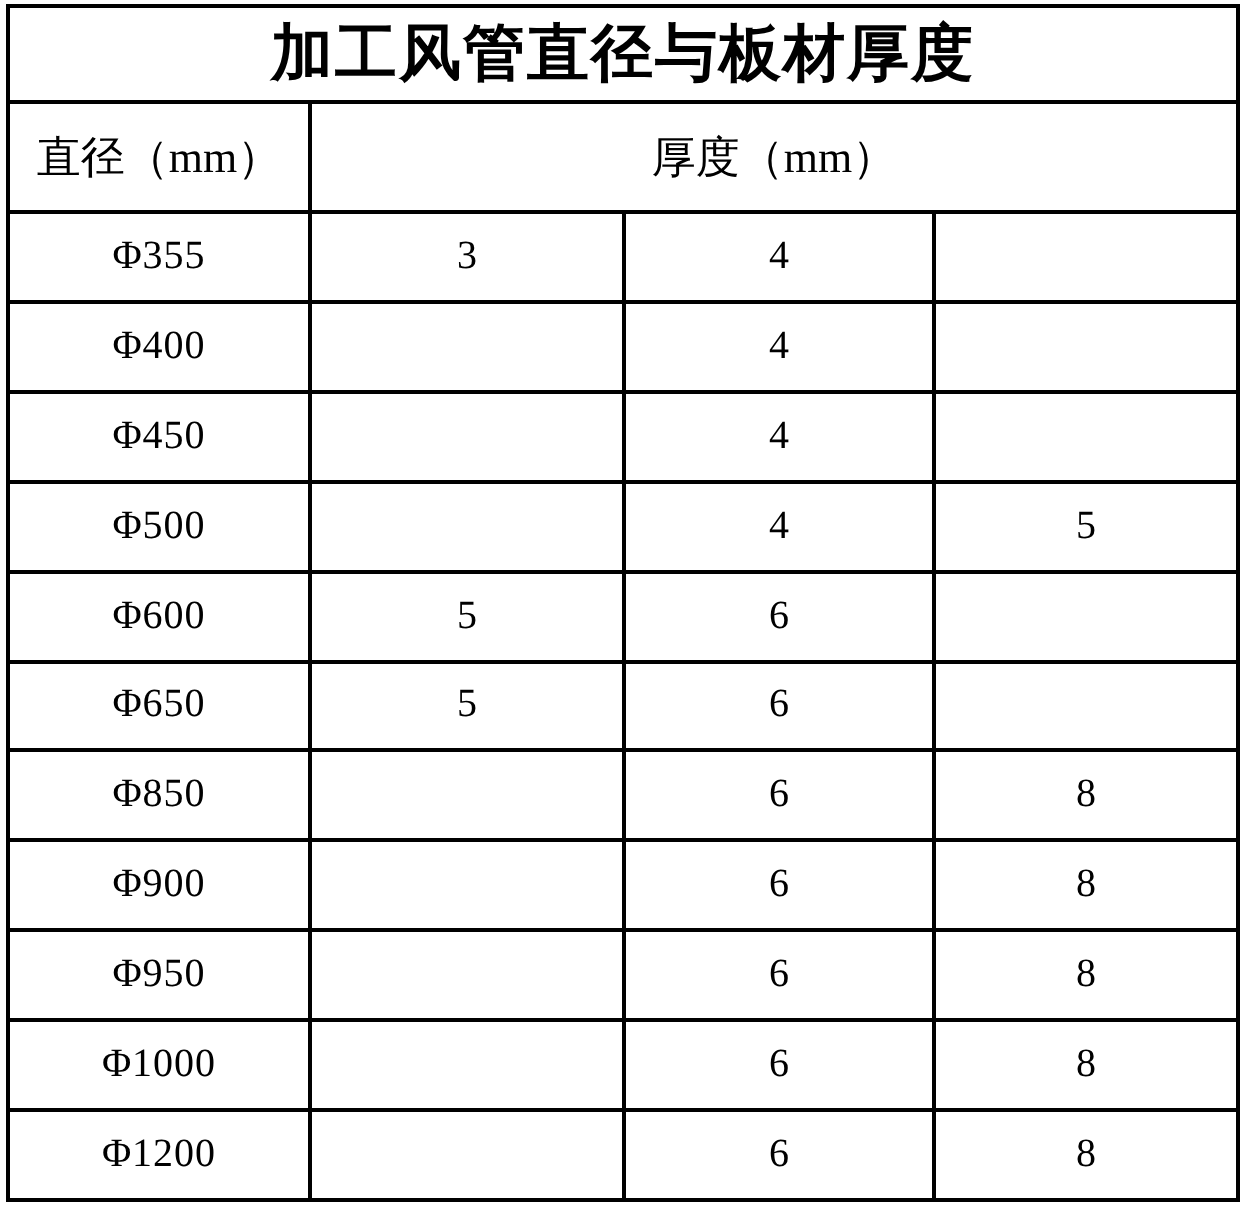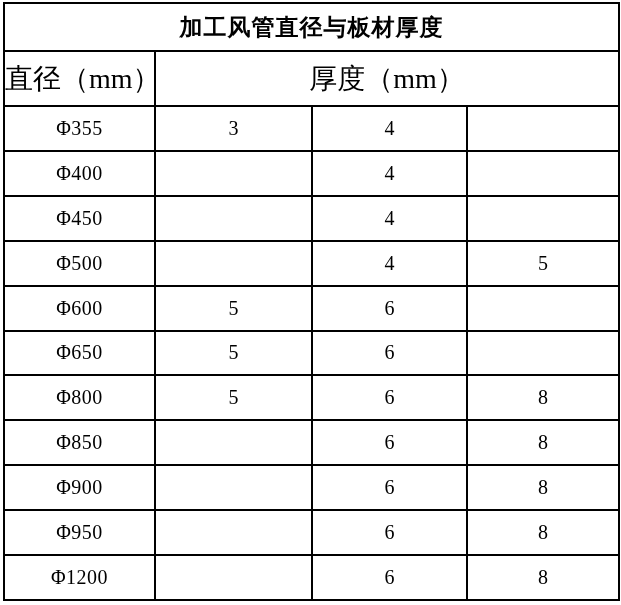--- a/index.html
+++ b/index.html
@@ -32,29 +32,29 @@
     text-align: center;
     vertical-align: middle;
     padding: 0;
     overflow: hidden;
     white-space: nowrap;
   }
   tr.title-row {
     height: 48px;
   }
   tr.title-row td {
-    font-size: 23px;
+    font-size: 31px;
     font-weight: bold;
     letter-spacing: 1px;
   }
   tr.header-row {
     height: 55px;
   }
   tr.header-row td {
-    font-size: 28px;
+    font-size: 22px;
   }
   tbody.data-rows tr {
     height: 30px;
   }
   tbody.data-rows td {
     font-size: 20px;
   }
   td.diameter-cell {
     letter-spacing: 0.5px;
     margin-top: 15px;
@@ -112,44 +112,44 @@
           <td class="thickness-cell">6</td>
           <td class="thickness-cell"></td>
         </tr>
         <tr>
           <td class="diameter-cell">Φ650</td>
           <td class="thickness-cell">5</td>
           <td class="thickness-cell">6</td>
           <td class="thickness-cell"></td>
         </tr>
         <tr>
-          <td class="diameter-cell">Φ800</td>
-          <td class="thickness-cell">5</td>
-          <td class="thickness-cell">6</td>
-          <td class="thickness-cell">8</td>
-        </tr>
-        <tr>
           <td class="diameter-cell">Φ850</td>
           <td class="thickness-cell"></td>
           <td class="thickness-cell">6</td>
           <td class="thickness-cell">8</td>
         </tr>
         <tr>
           <td class="diameter-cell">Φ900</td>
           <td class="thickness-cell"></td>
           <td class="thickness-cell">6</td>
           <td class="thickness-cell">8</td>
         </tr>
         <tr>
           <td class="diameter-cell">Φ950</td>
           <td class="thickness-cell"></td>
           <td class="thickness-cell">6</td>
           <td class="thickness-cell">8</td>
         </tr>
         <tr>
+          <td class="diameter-cell">Φ1000</td>
+          <td class="thickness-cell"></td>
+          <td class="thickness-cell">6</td>
+          <td class="thickness-cell">8</td>
+        </tr>
+        <tr>
           <td class="diameter-cell">Φ1200</td>
           <td class="thickness-cell"></td>
           <td class="thickness-cell">6</td>
           <td class="thickness-cell">8</td>
         </tr>
       </tbody>
   </table>
 </div>
 
 </body></html>

